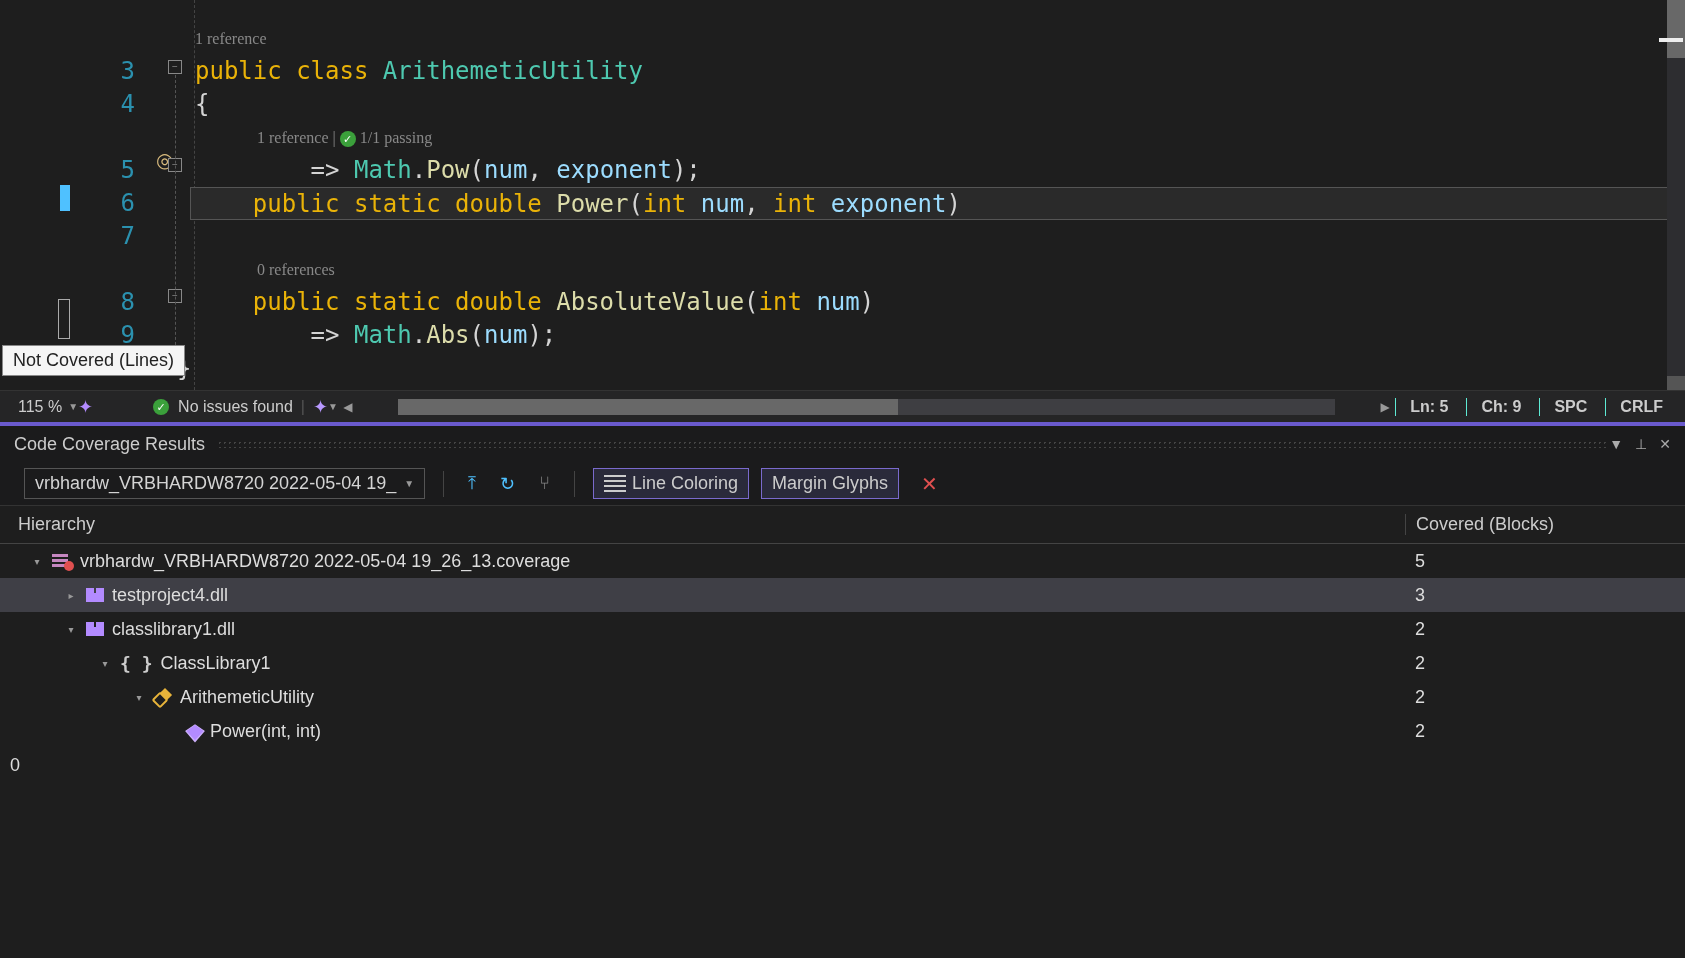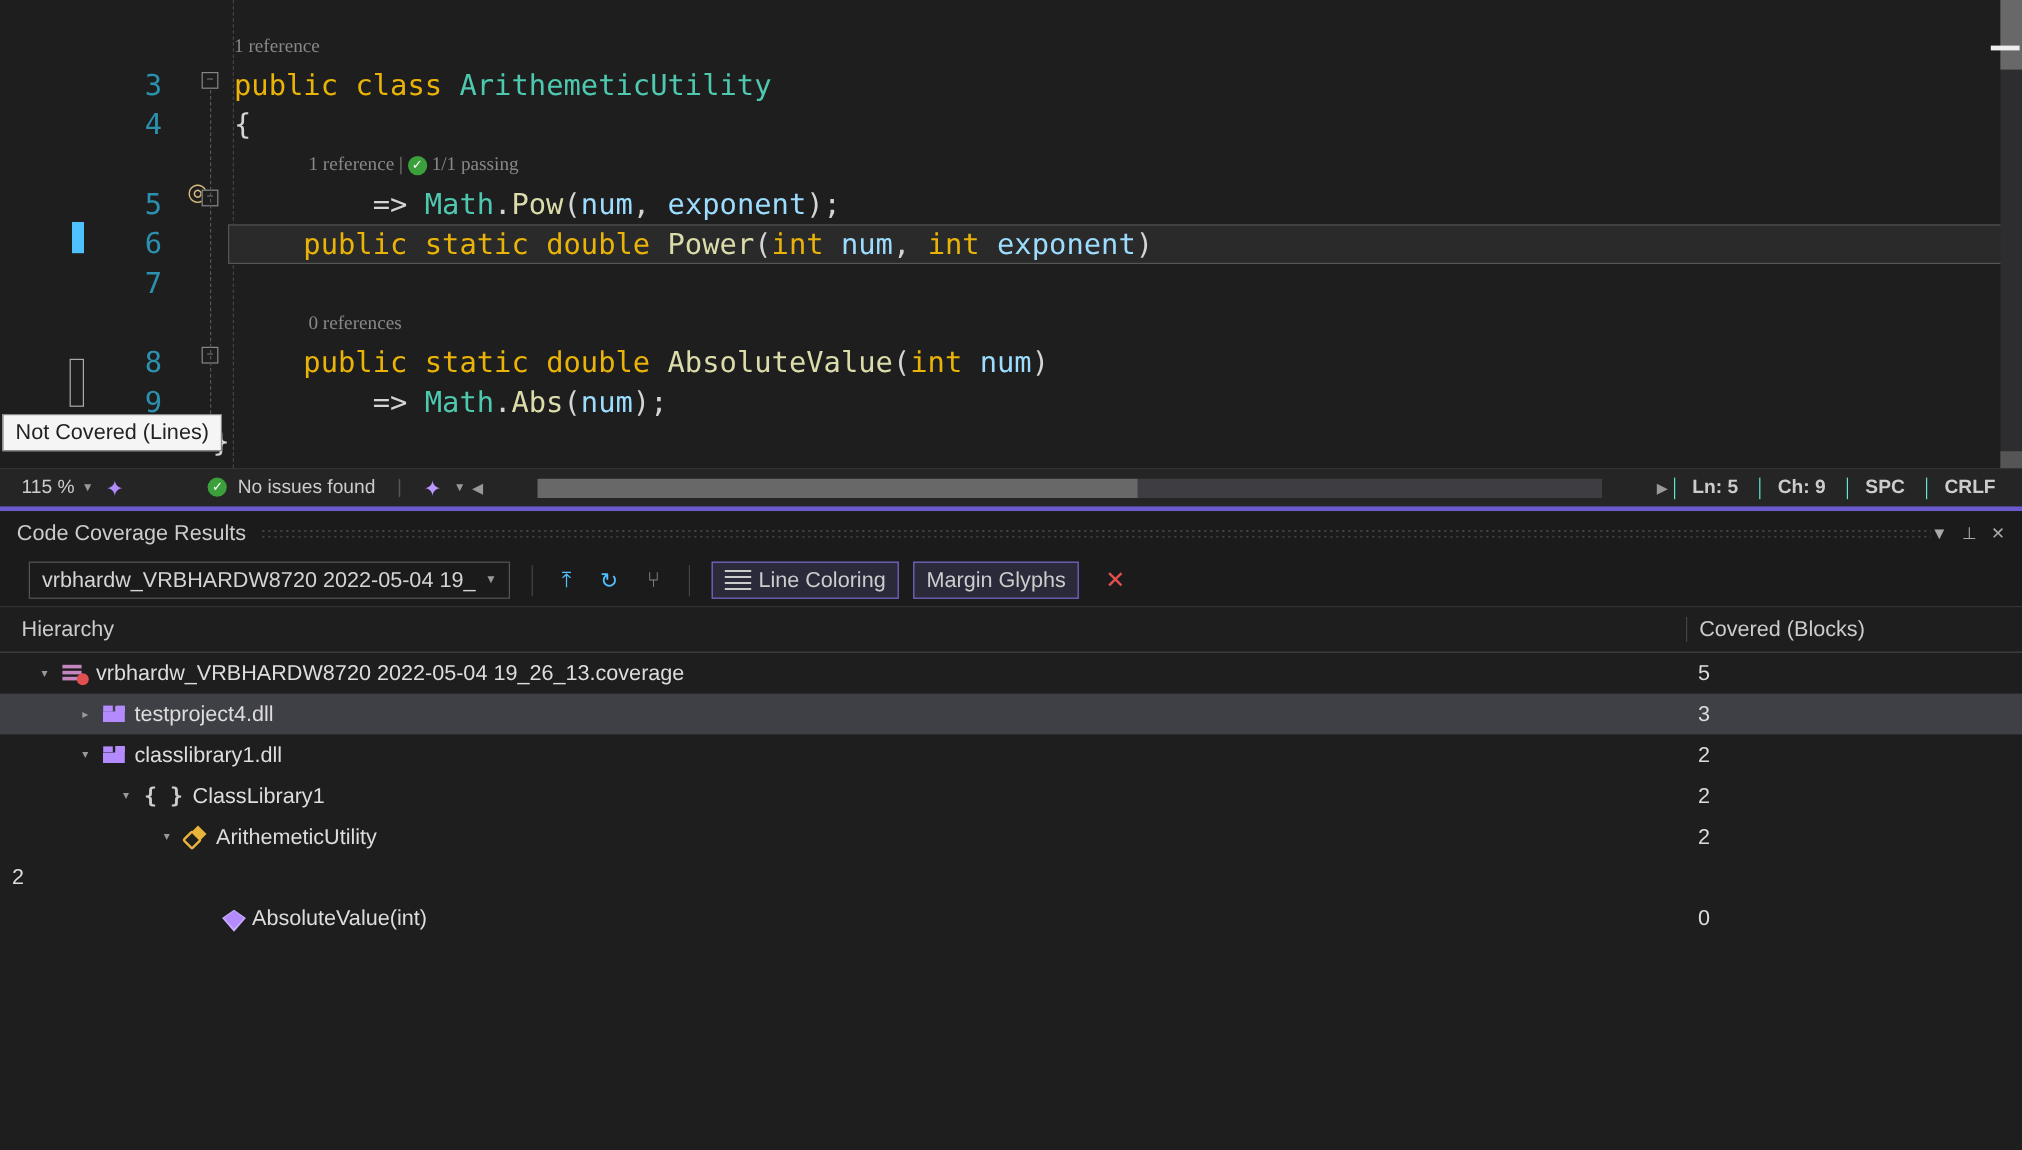--- a/index.html
+++ b/index.html
@@ -123,21 +123,21 @@
     }
     .status-bar {
       height: 32px;
       background: #252526;
       display: flex;
       align-items: center;
       font-size: 16px;
       color: #ccc;
       border-top: 1px solid #333;
     }
-    .status-left { display: flex; align-items: center; gap: 10px; padding-left: 18px; }
+    .status-left { display: flex; align-items: center; padding-left: 18px; }
     .status-zoom { display: flex; align-items: center; gap: 6px; }
     .status-divider { color: #555; margin: 0 8px; }
     .brush-icon { color: #b899ff; font-size: 18px; }
     .hscroll-track {
       flex: 1;
       margin: 0 40px;
       height: 16px;
       background: #3e3e42;
       position: relative;
     }
@@ -476,23 +476,23 @@
     </div>
     <div class="tree-row">
       <div class="tree-cell-name" style="padding-left:132px">
         <span class="expander">▾</span>
         <span class="icon-class"></span>
         <span>ArithemeticUtility</span>
       </div>
       <div class="tree-cell-value">2</div>
     </div>
     <div class="tree-row">
-      <div class="tree-cell-value">2</div>
-    </div>
-    <div class="tree-row">
       <div class="tree-cell-name" style="padding-left:166px">
         <span class="expander"></span>
         <span class="icon-method"></span>
-        <span>AbsoluteValue(int)</span>
-      </div>
+        <span>Power(int, int)</span>
+      </div>
+      <div class="tree-cell-value">2</div>
+    </div>
+    <div class="tree-row">
       <div class="tree-cell-value">0</div>
     </div>
   </div>
 
 </body></html>

